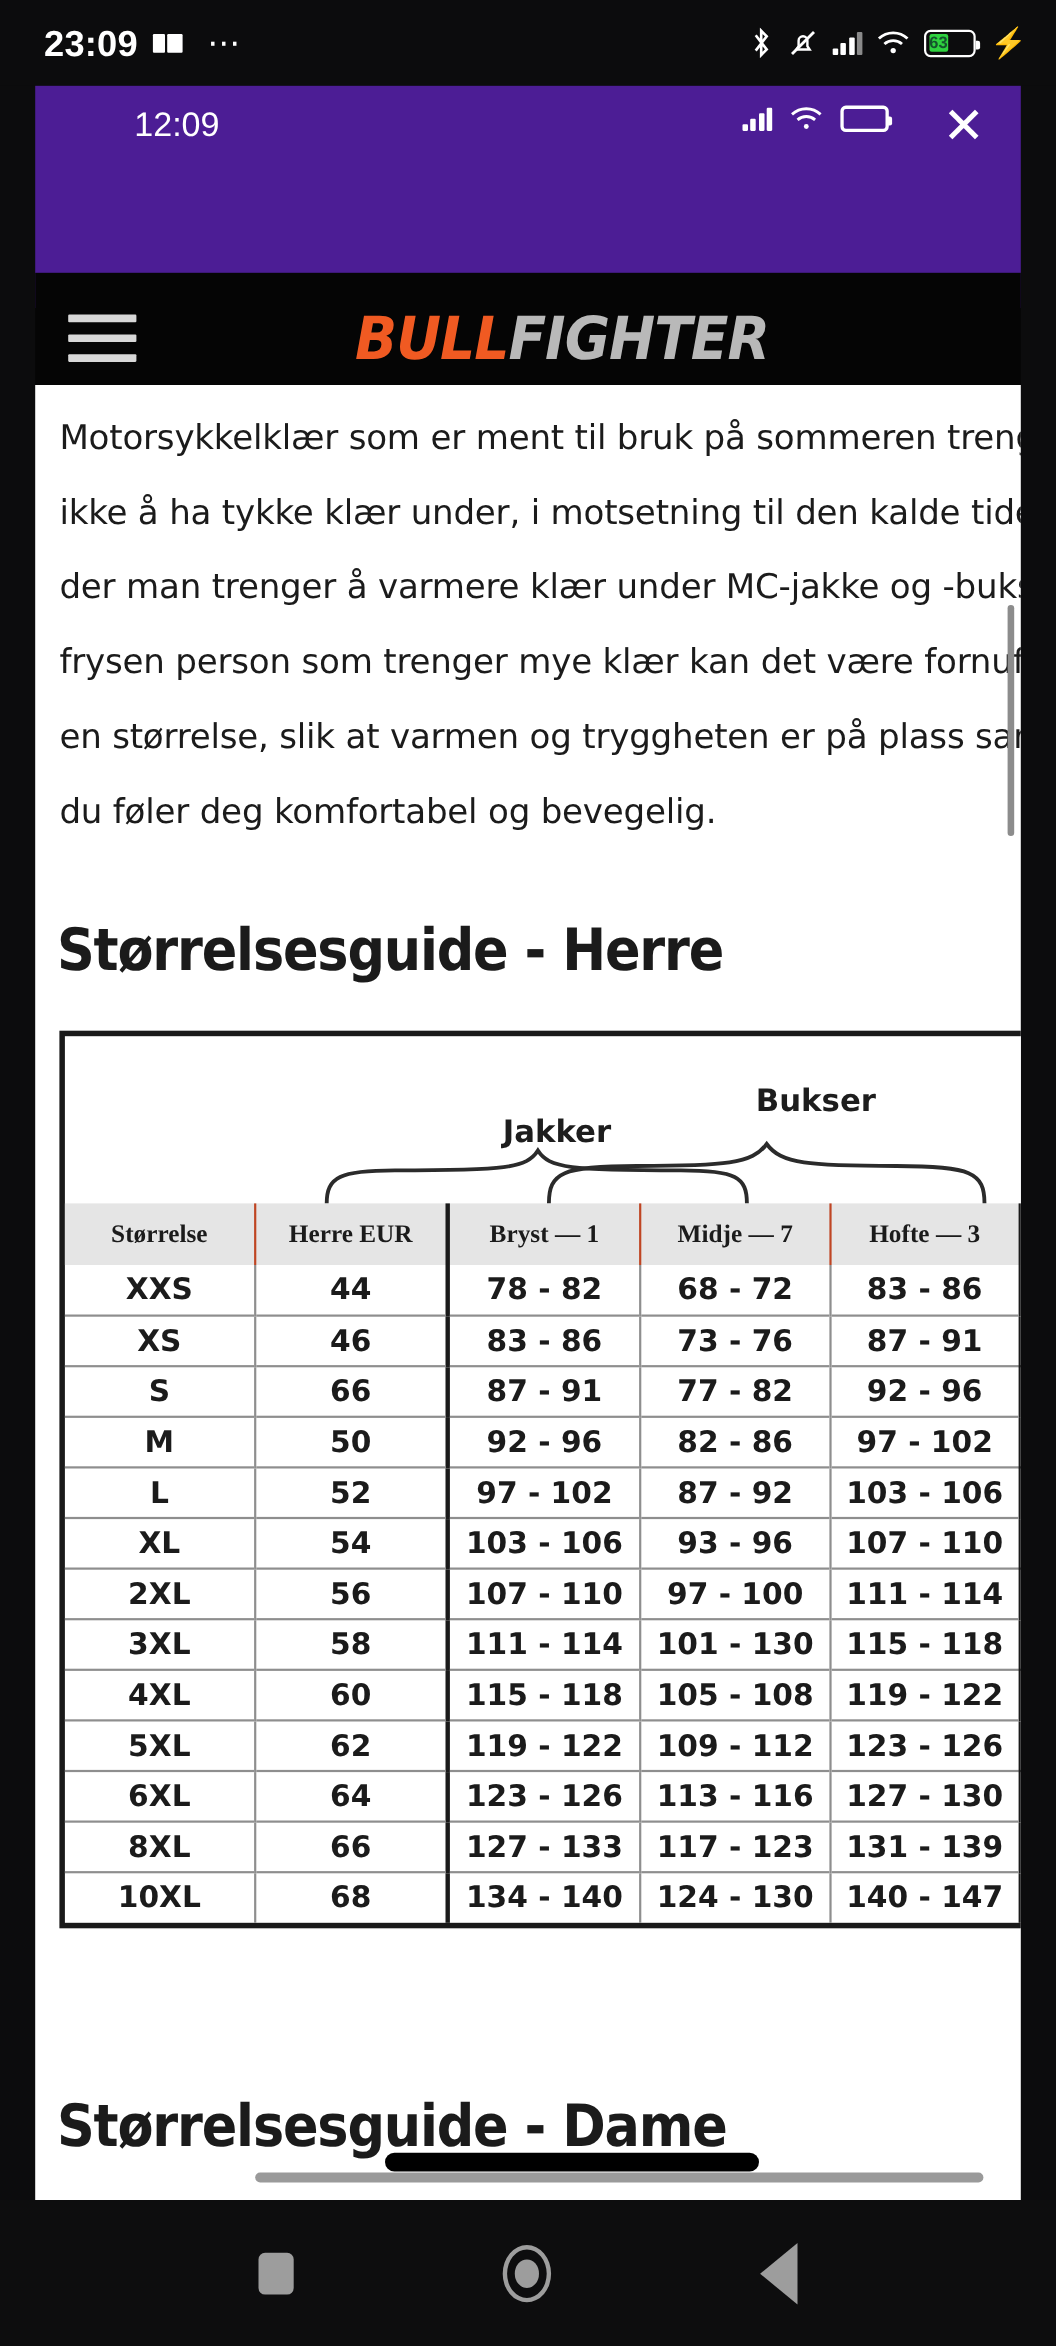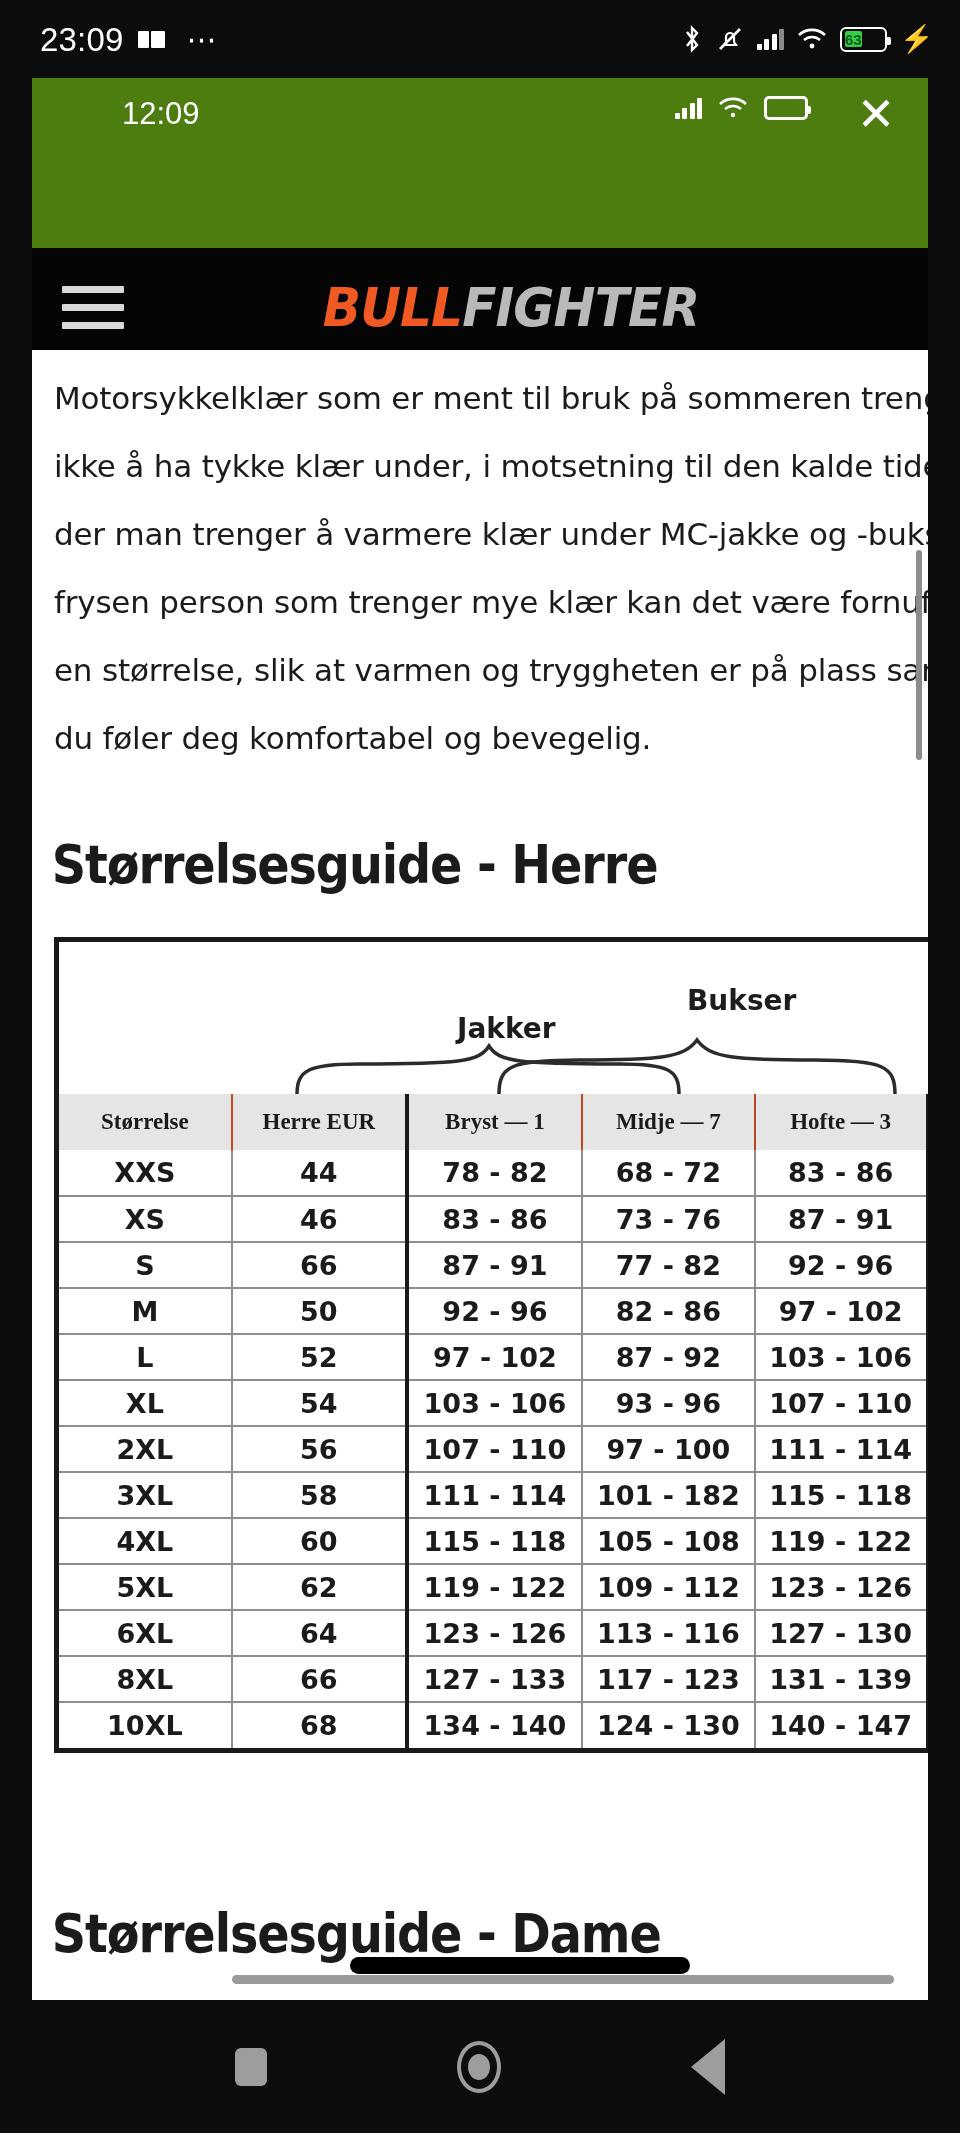--- a/index.html
+++ b/index.html
@@ -10,21 +10,21 @@
     overflow: hidden;
   }
   #screen { position: relative; width: 960px; height: 2133px; background: #0c0c0d; }
 
   
   .sysbar {
     position: absolute; top: 0; left: 0; width: 960px; height: 78px;
     background: #0c0c0d; display: flex; align-items: center;
     padding: 0 26px 0 40px; color: #fff;
   }
-  .sys-clock { font-size: 33px; font-weight: 400; letter-spacing: 0.2px; line-height: 1; }
+  .sys-clock { font-size: 33px; font-weight: 700; letter-spacing: 0.2px; line-height: 1; }
   .sys-left-icons { display: flex; align-items: center; gap: 12px; margin-left: 14px; }
   .notif-glyph { display:flex; align-items:center; gap:2px; }
   .notif-sq-a { width: 11px; height: 17px; background: #fff; border-radius: 1px; }
   .notif-sq-b { width: 14px; height: 17px; background: #fff; border-radius: 1px; }
   .notif-dots { color: #fff; font-size: 30px; letter-spacing: 3px; line-height: 0.5; margin-left: 10px; }
   .sys-spacer { flex: 1; }
   .sys-right { display: flex; align-items: center; gap: 13px; }
 
   .bars { display: flex; align-items: flex-end; gap: 2.5px; height: 21px; }
   .bars i { width: 5px; background: #fff; display:block; border-radius:1px; }
@@ -45,21 +45,21 @@
   .batt-fill {
     height: 100%; background: #2fd23f; border-radius: 2px;
     display:flex; align-items:center; justify-content:center;
     color: #14532d; font-size: 15px; font-weight: 700;
   }
   .bolt { color: #fff; font-size: 27px; line-height: 1; }
 
   
   .cct {
     position: absolute; top: 78px; left: 32px; width: 896px; height: 202px;
-    background: #4d7c0f;
+    background: #4c1d95;
   }
   .cct-status {
     position: relative; height: 72px; display: flex; align-items: center;
     padding: 0 0 0 90px; color: #fff;
   }
   .cct-clock { font-size: 31px; font-weight: 400; }
   .cct-status-right { position: absolute; right: 120px; top: 18px; display:flex; align-items:center; gap: 16px; }
   .batt2 {
     position: relative; width: 44px; height: 24px; border: 3px solid #fff; border-radius: 5px;
     padding: 2px;
@@ -357,21 +357,21 @@
                 <td>2XL</td>
                 <td>56</td>
                 <td class="grp-start">107 - 110</td>
                 <td>97 - 100</td>
                 <td>111 - 114</td>
               </tr>
               <tr>
                 <td>3XL</td>
                 <td>58</td>
                 <td class="grp-start">111 - 114</td>
-                <td>101 - 182</td>
+                <td>101 - 130</td>
                 <td>115 - 118</td>
                 <td class="hoyde rng" rowspan="2">176 - 185</td>
               </tr>
               <tr>
                 <td>4XL</td>
                 <td>60</td>
                 <td class="grp-start">115 - 118</td>
                 <td>105 - 108</td>
                 <td>119 - 122</td>
               </tr>

